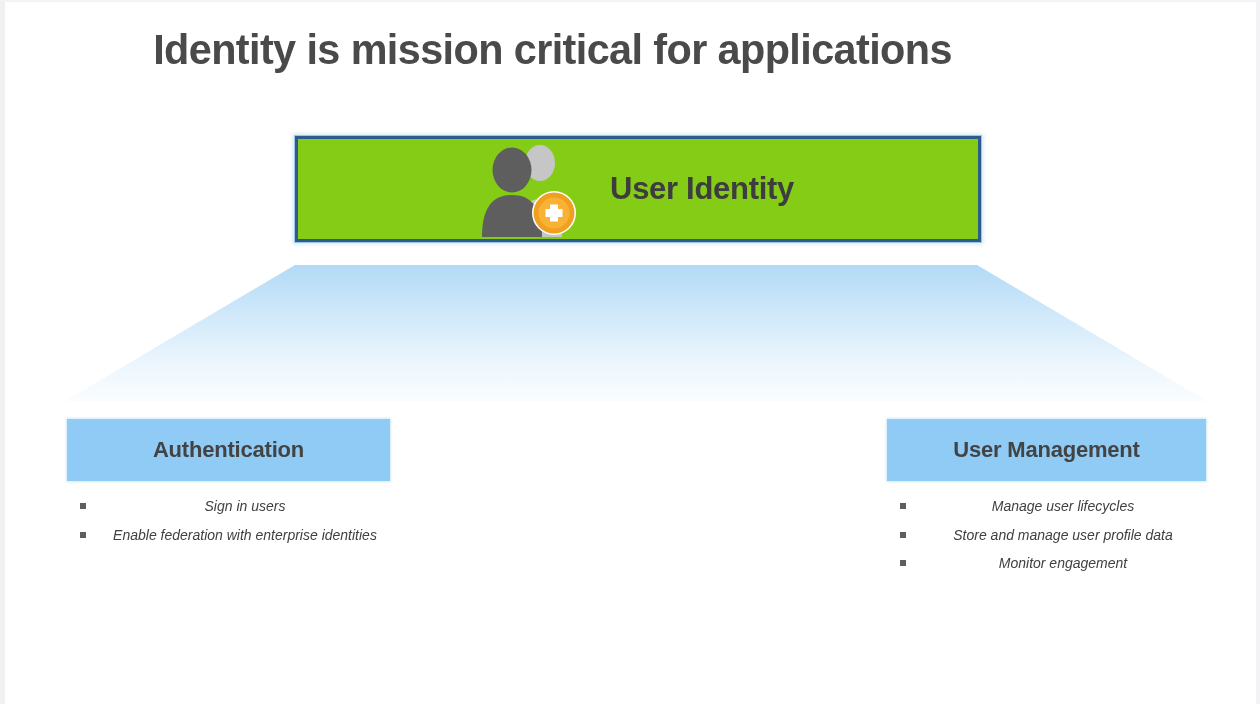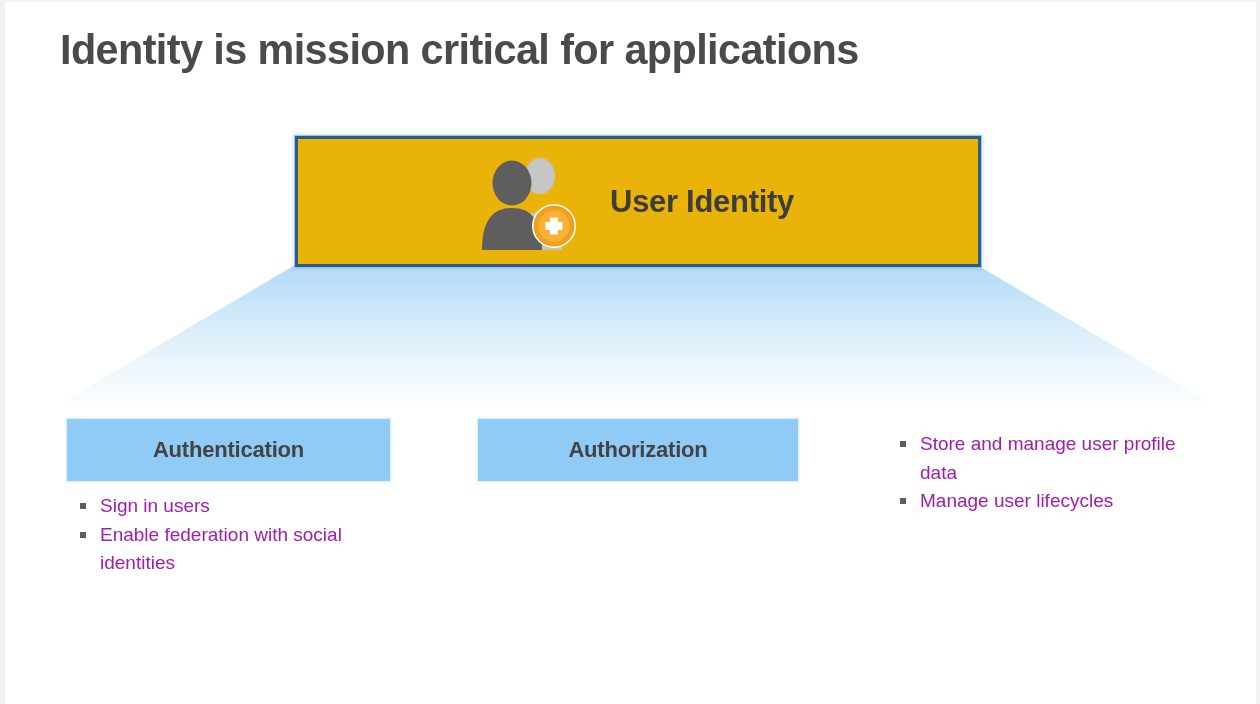--- a/index.html
+++ b/index.html
@@ -20,20 +20,21 @@
   
   .slide {
     position: absolute;
     left: 0; top: 0;
     width: 1260px; height: 704px;
     background: #ffffff;
     border-left: 5px solid #f1f1f3;
     border-right: 4px solid #f3f3f5;
     border-top: 2px solid #f4f4f6;
     overflow: hidden;
+    text-align: center;
   }
 
   
   .slide-title {
     position: absolute;
     left: 55px;
     top: 17px;
     width: 1000px;
     height: 62px;
     font-size: 42px;
@@ -55,22 +56,22 @@
     height: 138px;
   }
   .funnel svg { display: block; }
 
   
   .identity-box {
     position: absolute;
     left: 290px;
     top: 134px;
     width: 686px;
-    height: 131px;
-    background: #eab308;
+    height: 106px;
+    background: #84cc16;
     border: 3px solid #2b5c8a;
     box-shadow: 0 0 0 1px rgba(140,185,225,0.75),
                 0 0 4px 2px rgba(150,195,230,0.45);
     display: flex;
     align-items: center;
     justify-content: center;
   }
   .identity-inner {
     display: flex;
     align-items: center;
@@ -127,24 +128,25 @@
   }
 
   .col-list {
     list-style: none;
     margin-top: 11px;
     padding-left: 12px;
   }
   .col-list li {
     position: relative;
     padding-left: 21px;
-    font-size: 19px;
+    font-size: 14px;
     line-height: 28.5px;
-    color: #a21caf;
+    color: #404040;
     margin-bottom: 0px;
+    font-style: italic;
   }
   .col-list li .bullet-square {
     position: absolute;
     left: 1px;
     top: 11px;
     width: 6px;
     height: 6px;
     background: #5e5e5e;
   }
   .col-list li .item-text { display: block; }
@@ -201,41 +203,45 @@
       <div class="col-header">
         <span class="col-header-label">Authentication</span>
       </div>
       <ul class="col-list">
         <li>
           <span class="bullet-square"></span>
           <span class="item-text">Sign in users</span>
         </li>
         <li>
           <span class="bullet-square"></span>
-          <span class="item-text">Enable federation with social identities</span>
+          <span class="item-text">Enable federation with enterprise identities</span>
         </li>
       </ul>
     </div>
 
     <div class="column col-authz">
+      <ul class="col-list">
+      </ul>
+    </div>
+
+    <div class="column col-usermgmt">
       <div class="col-header">
-        <span class="col-header-label">Authorization</span>
+        <span class="col-header-label">User Management</span>
       </div>
       <ul class="col-list">
+        <li>
+          <span class="bullet-square"></span>
+          <span class="item-text">Manage user lifecycles</span>
+        </li>
+        <li>
+          <span class="bullet-square"></span>
+          <span class="item-text">Store and manage user profile data</span>
+        </li>
+        <li>
+          <span class="bullet-square"></span>
+          <span class="item-text">Monitor engagement</span>
+        </li>
       </ul>
     </div>
 
-    <div class="column col-usermgmt">
-      <ul class="col-list">
-        <li>
-          <span class="bullet-square"></span>
-          <span class="item-text">Store and manage user profile data</span>
-        </li>
-        <li>
-          <span class="bullet-square"></span>
-          <span class="item-text">Manage user lifecycles</span>
-        </li>
-      </ul>
-    </div>
-
   </div>
 
 </div>
 
 </body></html>

